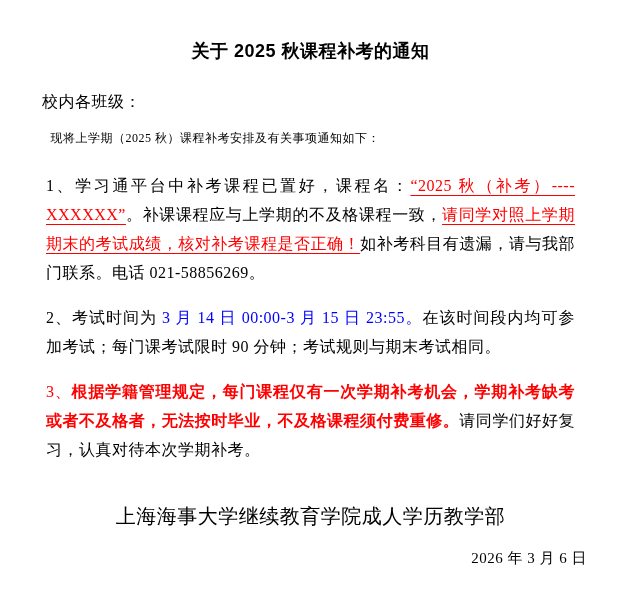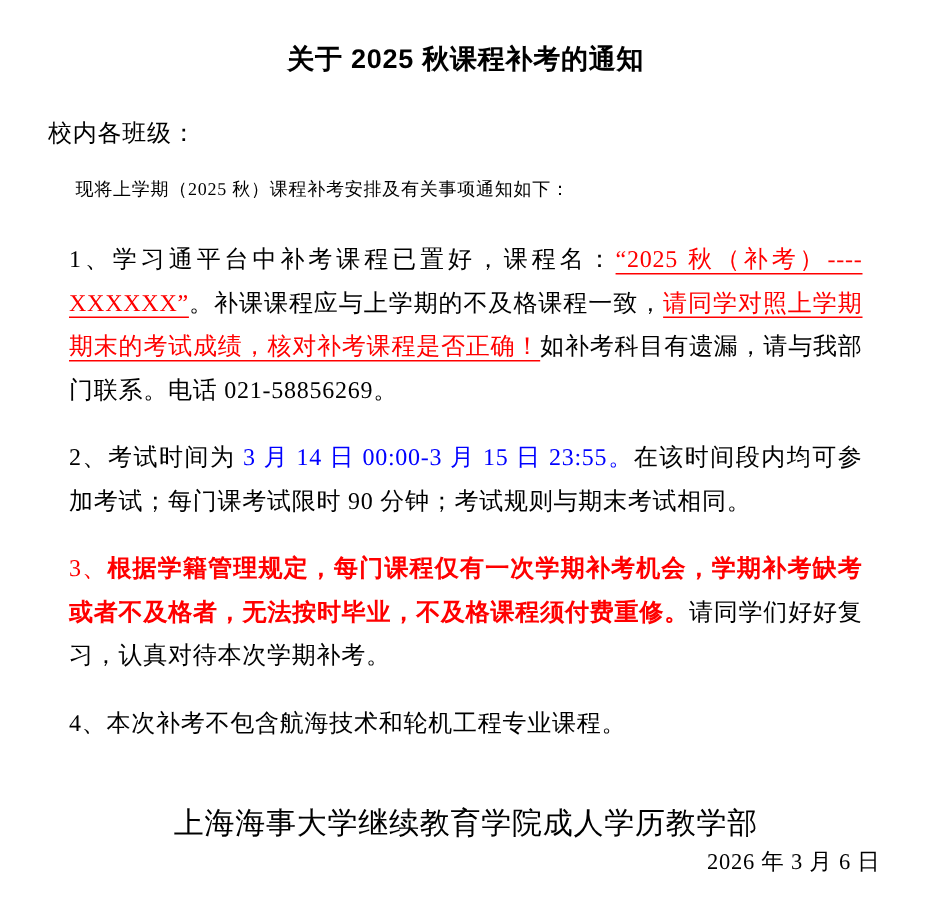--- a/index.html
+++ b/index.html
@@ -11,34 +11,34 @@
     width: 619px;
     height: 604px;
     overflow: hidden;
     font-family: "Liberation Serif", "DejaVu Serif", serif;
     color: #000000;
   }
   .page {
     box-sizing: border-box;
     width: 619px;
     height: 604px;
-    padding: 20px 28px 0 30px;
+    padding: 32px 28px 0 30px;
     background: #ffffff;
   }
   .title {
     margin: 6px 0 0 0;
     text-align: center;
     font-size: 18px;
     line-height: 26px;
     font-weight: 700;
     font-family: "Liberation Sans", "DejaVu Sans", sans-serif;
     letter-spacing: 0.5px;
   }
   .salutation {
-    margin: 26px 0 0 2px;
+    margin: 26px 0 0 12px;
     font-size: 16px;
     line-height: 24px;
     letter-spacing: 0.5px;
   }
   .intro {
     margin: 10px 0 0 0;
     font-size: 12px;
     line-height: 29px;
     letter-spacing: 0.5px;
     text-indent: 1.7em;
@@ -71,35 +71,34 @@
     font-weight: 400;
   }
   .signature {
     margin: 39px 0 0 0;
     font-size: 20px;
     line-height: 26px;
     letter-spacing: 0.5px;
     text-align: center;
   }
   .date {
-    margin: 0 4px 0 0;
+    margin: 16px 4px 0 0;
     font-size: 15px;
     line-height: 26px;
     letter-spacing: 0.5px;
     text-align: right;
   }
 </style>
 </head>
 <body>
 
 <div class="page">
   <h1 class="title">关于 2025 秋课程补考的通知</h1>
   <p class="salutation">校内各班级：</p>
   <p class="intro">现将上学期（2025 秋）课程补考安排及有关事项通知如下：</p>
   <div class="paragraphs">
       <p class="body-para"><span class="seg-black">1、学习通平台中补考课程已置好，课程名：</span><span class="seg-red-underline">“2025 秋（补考）----XXXXXX”</span><span class="seg-black">。补课课程应与上学期的不及格课程一致，</span><span class="seg-red-underline">请同学对照上学期期末的考试成绩，核对补考课程是否正确！</span><span class="seg-black">如补考科目有遗漏，请与我部门联系。电话 021-58856269。</span></p>
       <p class="body-para"><span class="seg-black">2、考试时间为 </span><span class="seg-blue-bold">3 月 14 日 00:00-3 月 15 日 23:55。</span><span class="seg-black">在该时间段内均可参加考试；每门课考试限时 90 分钟；考试规则与期末考试相同。</span></p>
       <p class="body-para"><span class="seg-red">3、</span><span class="seg-red-bold">根据学籍管理规定，每门课程仅有一次学期补考机会，学期补考缺考或者不及格者，无法按时毕业，不及格课程须付费重修。</span><span class="seg-black">请同学们好好复习，认真对待本次学期补考。</span></p>
-      <p class="body-para"><span class="seg-black">4、本次补考不包含航海技术和轮机工程专业课程。</span></p>
     </div>
   <p class="signature">上海海事大学继续教育学院成人学历教学部</p>
   <p class="date">2026 年 3 月 6 日</p>
 </div>
 
 </body></html>

